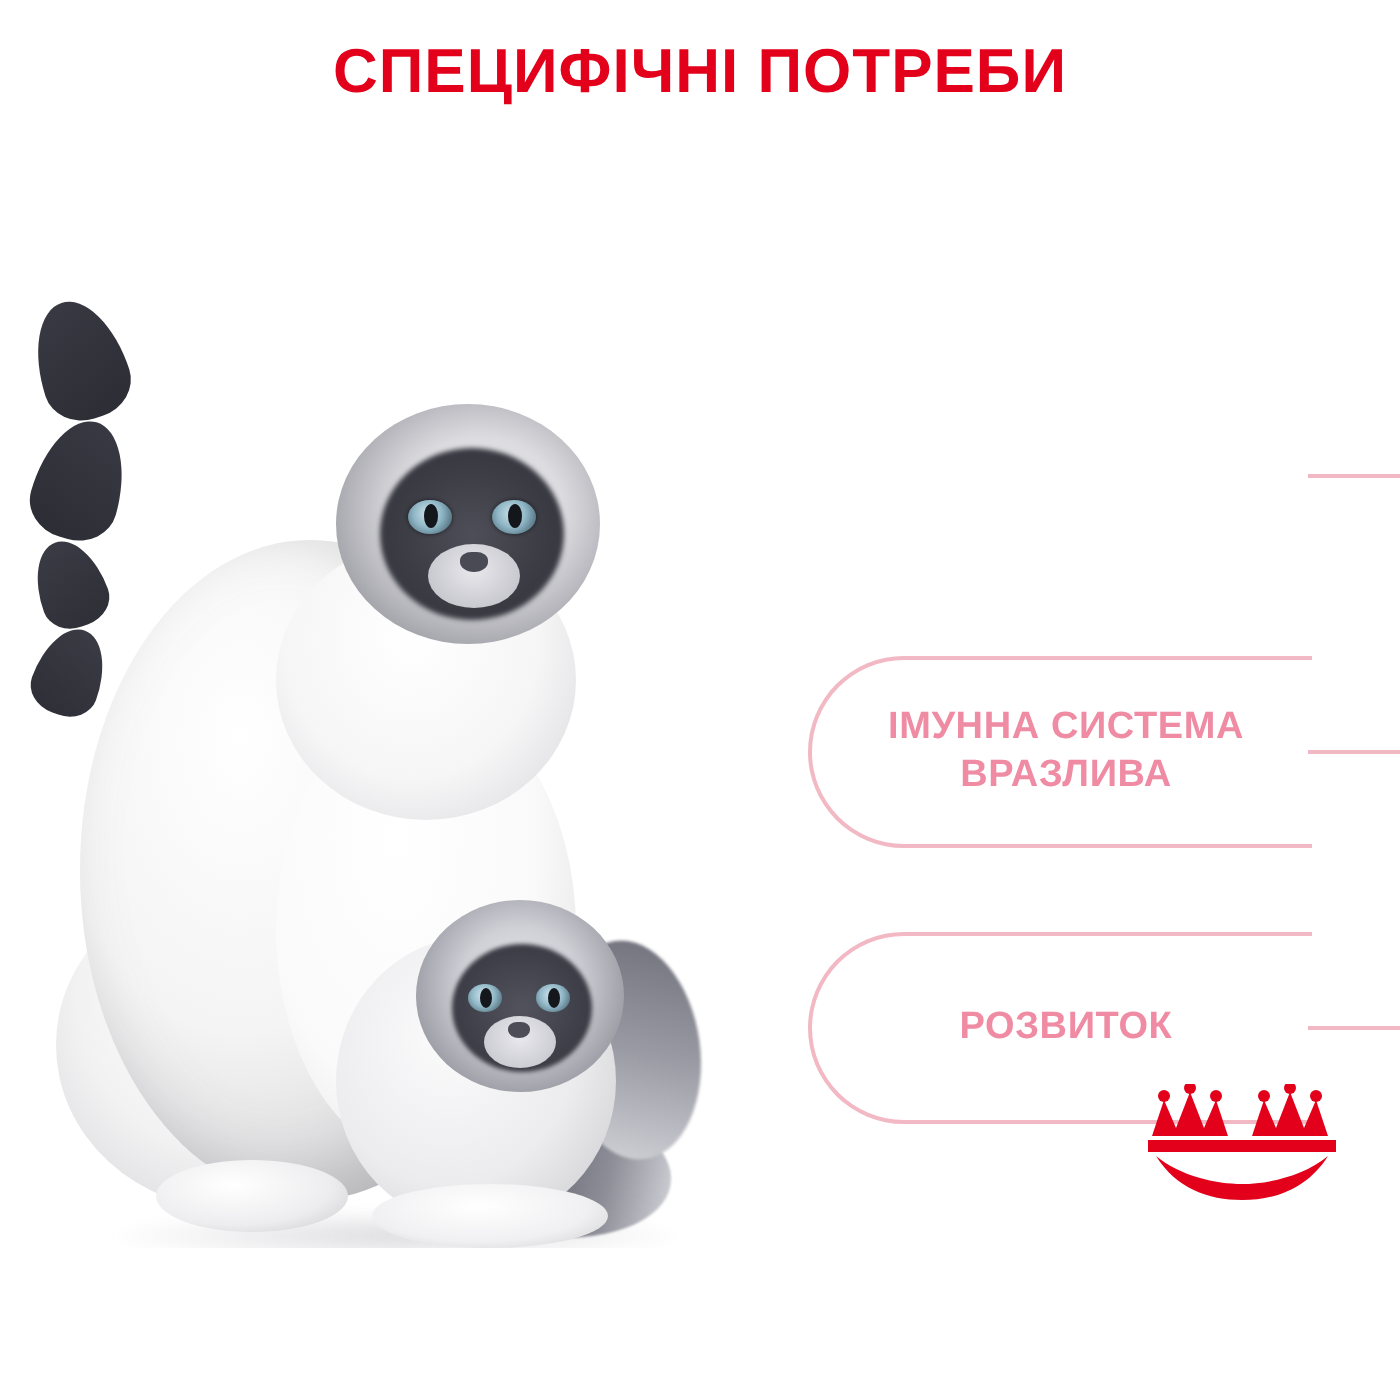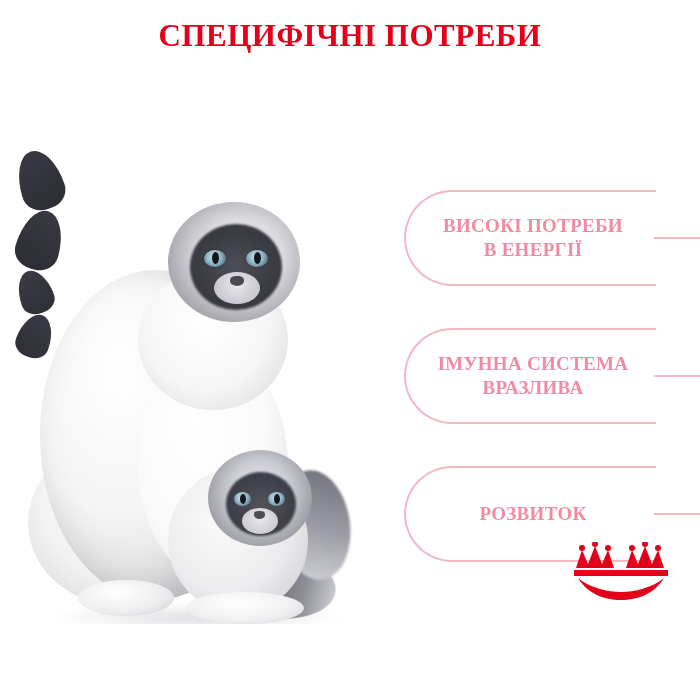--- a/index.html
+++ b/index.html
@@ -9,21 +9,20 @@
   }
   body {
     font-family: "Liberation Sans", sans-serif;
   }
   .page {
     position: relative;
     width: 700px;
     height: 624px;
     background: #ffffff;
     overflow: hidden;
-    font-family: Liberation Serif, serif;
   }
 
   
   .title {
     position: absolute;
     top: 18px;
     left: 0;
     width: 700px;
     text-align: center;
     color: #e2001a;
@@ -364,26 +363,20 @@
     <div class="shape kit-nose"></div>
     <div class="kit-eye kit-eye-l"></div>
     <div class="kit-eye kit-eye-r"></div>
     <div class="kit-pupil kit-pupil-l"></div>
     <div class="kit-pupil kit-pupil-r"></div>
   </div>
 
   <div class="callouts">
 
     <div class="callout">
-      <div class="callout-box">
-        <div class="callout-text">
-          <span class="l">ВИСОКІ ПОТРЕБИ</span>
-          <span class="l">В ЕНЕРГІЇ</span>
-        </div>
-      </div>
       <div class="callout-line"></div>
     </div>
 
     <div class="callout">
       <div class="callout-box">
         <div class="callout-text">
           <span class="l">ІМУННА СИСТЕМА</span>
           <span class="l">ВРАЗЛИВА</span>
         </div>
       </div>

